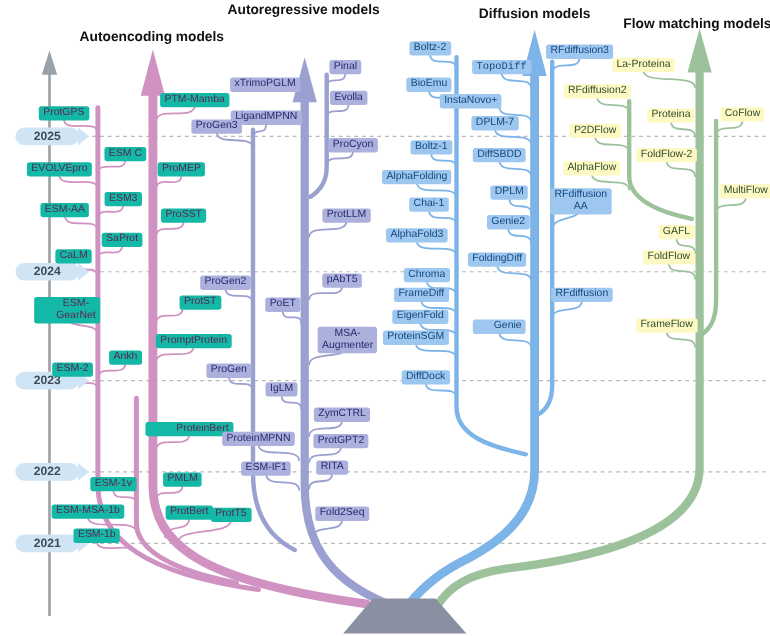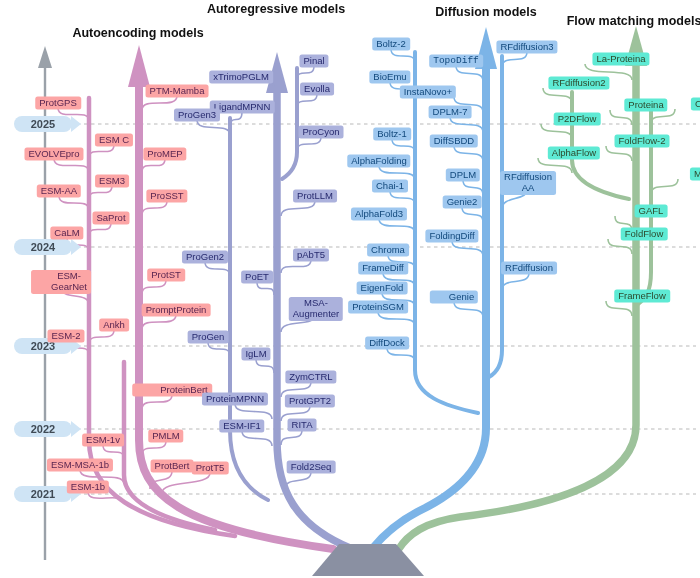--- a/index.html
+++ b/index.html
@@ -15,24 +15,24 @@
   .title-ae{left:138px;top:33px;}
   .title-ar{left:276px;top:9px;}
   .title-df{left:486px;top:12px;}
   .title-fm{left:634px;top:21px;}
   .node{
     position:absolute;transform:translate(-50%,-50%);
     font:500 9.5px "Liberation Sans",sans-serif;
     padding:1px 4px;border-radius:2.5px;white-space:pre-line;
     text-align:center;line-height:1.15;
   }
-  .node.ae{background:#fca5a5;color:#5a2550;}
+  .node.ae{background:#14b8a6;color:#5a2550;}
   .node.ar{background:#abb1dc;color:#272a6e;}
   .node.df{background:#9ec7ef;color:#12497c;}
-  .node.fm{background:#5eead4;color:#2c4a2d;margin-left:36px;}
+  .node.fm{background:#fef9c3;color:#2c4a2d;}
   .year-badge{
     position:absolute;left:14px;width:58px;height:16px;
     transform:translateY(-50%);background:#cfe4f5;border-radius:8px;
     color:#3f4a55;font:700 11px "Liberation Sans",sans-serif;
     display:flex;align-items:center;justify-content:center;
   }
   .year-badge::after{
     content:"";position:absolute;right:-9px;top:50%;transform:translateY(-50%);
     border-left:10px solid #cfe4f5;border-top:8px solid transparent;
     border-bottom:8px solid transparent;
@@ -161,21 +161,21 @@
       <div class="node ae" style="left: 114px; top: 140px;">ESM C</div>
       <div class="node ae" style="left: 54px; top: 154px;">EVOLVEpro</div>
       <div class="node ae" style="left: 165px; top: 154px;">ProMEP</div>
       <div class="node ae" style="left: 112px; top: 181px;">ESM3</div>
       <div class="node ae" style="left: 59px; top: 191px;">ESM-AA</div>
       <div class="node ae" style="left: 167px; top: 196px;">ProSST</div>
       <div class="node ae" style="left: 111px; top: 218px;">SaProt</div>
       <div class="node ae" style="left: 67px; top: 233px;">CaLM</div>
       <div class="node ae" style="left: 61px; top: 282px; padding-left: 20px;">ESM-
 GearNet</div>
-      <div class="node ae" style="left: 166px; top: 275px;">ProtST</div>
+      <div class="node ae" style="left: 182px; top: 275px;">ProtST</div>
       <div class="node ae" style="left: 176px; top: 310px;">PromptProtein</div>
       <div class="node ae" style="left: 114px; top: 325px;">Ankh</div>
       <div class="node ae" style="left: 66px; top: 336px;">ESM-2</div>
       <div class="node ae" style="left: 172px; top: 390px; padding-left: 28px;">ProteinBert</div>
       <div class="node ae" style="left: 166px; top: 436px;">PMLM</div>
       <div class="node ae" style="left: 103px; top: 440px;">ESM-1v</div>
       <div class="node ae" style="left: 80px; top: 465px;">ESM-MSA-1b</div>
       <div class="node ae" style="left: 172px; top: 466px;">ProtBert</div>
       <div class="node ae" style="left: 210px; top: 468px;">ProtT5</div>
       <div class="node ae" style="left: 88px; top: 487px;">ESM-1b</div>

